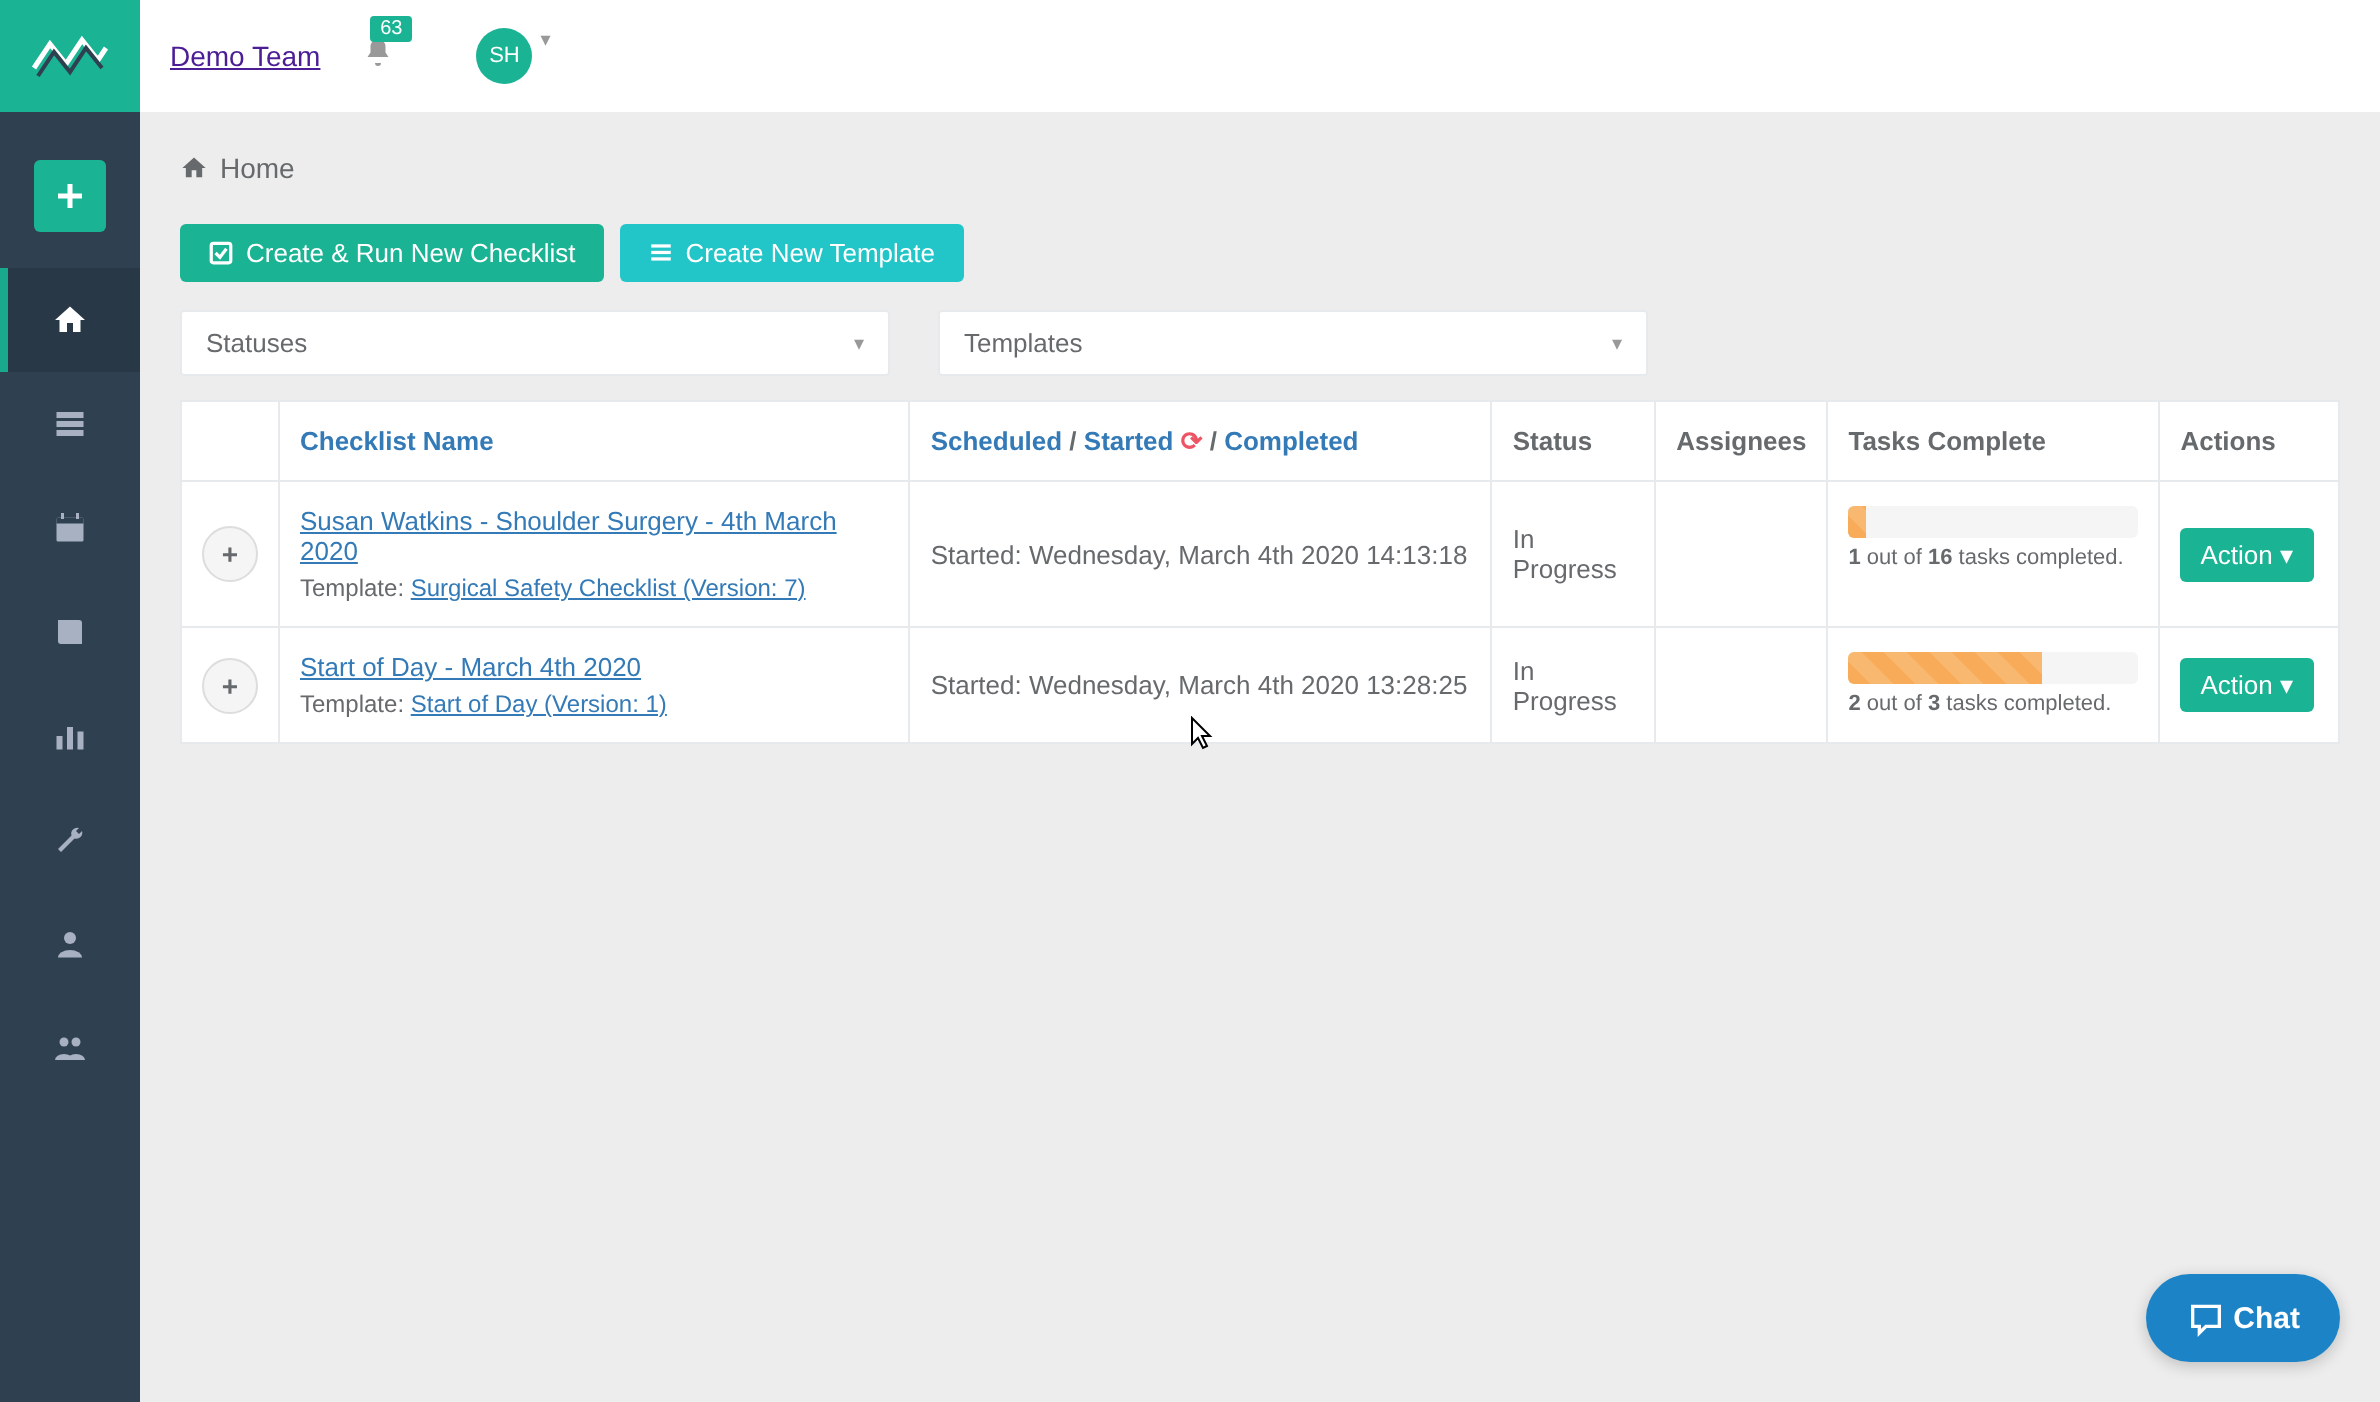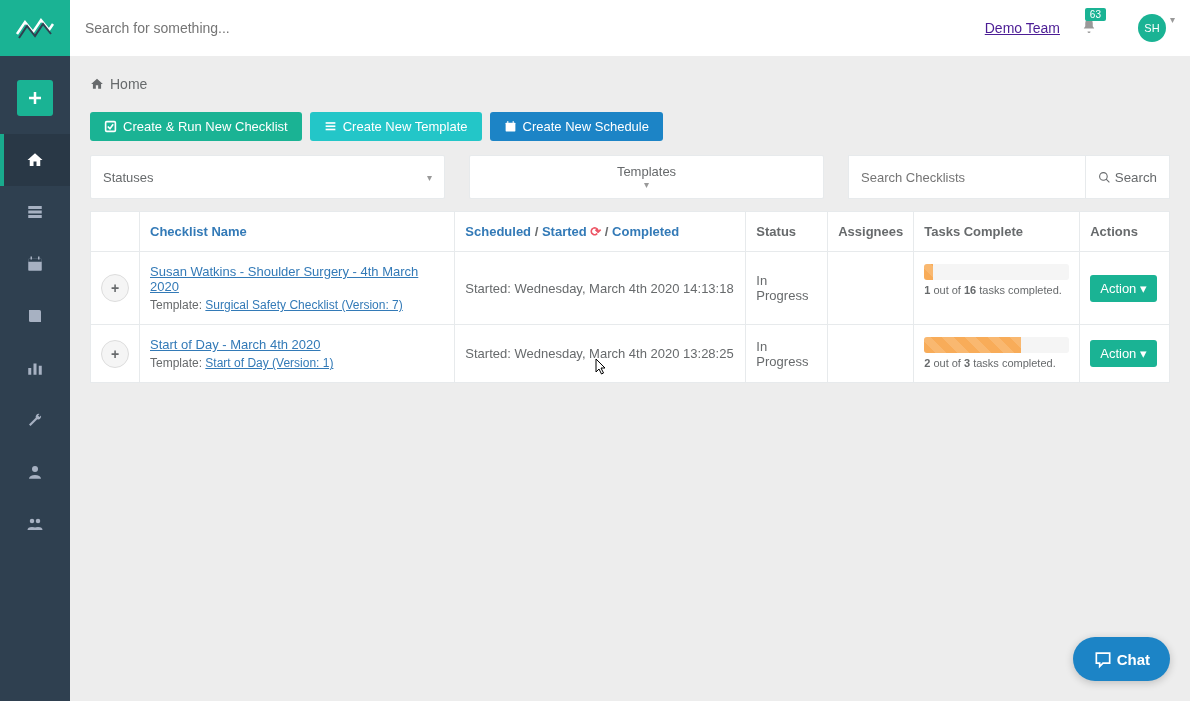--- a/index.html
+++ b/index.html
@@ -26,21 +26,21 @@
     .breadcrumb { margin-bottom: 20px; font-size: 14px; color: #676a6c; display: flex; align-items: center; gap: 6px; }
     .breadcrumb svg { width: 14px; height: 14px; }
 
     .action-bar { display: flex; gap: 8px; margin-bottom: 14px; }
     .btn { padding: 7px 14px; border: none; border-radius: 3px; color: #fff; cursor: pointer; font-size: 13px; display: inline-flex; align-items: center; gap: 6px; }
 
     .filters-row { display: flex; gap: 24px; margin-bottom: 12px; }
     .dropdown { background: #fff; border: 1px solid #e7eaec; border-radius: 2px; padding: 8px 12px; font-size: 13px; color: #676a6c; display: flex; align-items: center; justify-content: space-between; cursor: pointer; }
     .dropdown .caret { font-size: 10px; color: #999; }
     .dd1 { width: 355px; }
-    .dd2 { width: 355px; flex-direction: column; }
+    .dd2 { width: 355px; }
     .search-bar { flex: 1; display: flex; }
     .search-inp { flex: 1; border: 1px solid #e7eaec; padding: 8px 12px; font-size: 13px; outline: none; }
     .search-btn { border: 1px solid #e7eaec; border-left: none; background: #fff; padding: 8px 12px; cursor: pointer; display: flex; align-items: center; gap: 4px; color: #676a6c; }
 
     .tbl { width: 100%; background: #fff; border: 1px solid #e7eaec; border-collapse: collapse; }
     .tbl th, .tbl td { border: 1px solid #e7eaec; padding: 12px 10px; text-align: left; vertical-align: top; }
     .tbl th { font-weight: 700; color: #676a6c; font-size: 13px; }
     .col-expand { width: 44px; text-align: center; vertical-align: middle; }
     .col-name { width: 320px; }
     .col-sched { width: 295px; }
@@ -122,21 +122,20 @@
     <svg viewBox="0 0 24 24" fill="currentColor">
         <circle cx="8" cy="8" r="3"></circle>
         <circle cx="16" cy="8" r="3"></circle>
         <path d="M2 20 a6 4 0 0 1 12 0 Z"></path>
         <path d="M10 20 a6 4 0 0 1 12 0 Z"></path>
       </svg>
   </div>
 </div>
 
 <div class="topbar">
-  <input class="search-top" placeholder="Search for something..." style="">
   <span class="team-name">Demo Team</span>
   <div class="bell-wrap">
     <svg viewBox="0 0 24 24" fill="currentColor">
         <path d="M12 2 a5 5 0 0 1 5 5 v4 l2 3 H5 l2 -3 V7 a5 5 0 0 1 5 -5 Z M10 18 a2 2 0 0 0 4 0 Z"></path>
       </svg>
     <span class="bell-badge">63</span>
   </div>
   <div style="display:flex;align-items:flex-start;cursor:pointer;">
     <span class="avatar">SH</span>
     <span class="avatar-caret">▾</span>
@@ -160,48 +159,30 @@
       <span>Create &amp; Run New Checklist</span>
     </button>
     <button class="btn" style="background:#23c6c8">
       <svg width="13" height="13" viewBox="0 0 24 24" fill="#fff">
           <rect x="3" y="4" width="18" height="3"></rect>
           <rect x="3" y="10" width="18" height="3"></rect>
           <rect x="3" y="16" width="18" height="3"></rect>
         </svg>
       <span>Create New Template</span>
     </button>
-    <button class="btn" style="background:#1c84c6">
-      <svg width="13" height="13" viewBox="0 0 24 24" fill="#fff">
-          <rect x="3" y="5" width="18" height="16" rx="1"></rect>
-          <rect x="6" y="2" width="2" height="4"></rect>
-          <rect x="16" y="2" width="2" height="4"></rect>
-        </svg>
-      <span>Create New Schedule</span>
-    </button>
   </div>
 
   <div class="filters-row">
     <div class="dropdown dd1">
       <span>Statuses</span>
         <span class="caret">▾</span>
     </div>
     <div class="dropdown dd2">
       <span>Templates</span>
         <span class="caret">▾</span>
-    </div>
-    <div class="search-bar">
-      <input class="search-inp" placeholder="Search Checklists" style="">
-      <button class="search-btn">
-        <svg width="13" height="13" viewBox="0 0 24 24" fill="none" stroke="#676a6c" stroke-width="2">
-            <circle cx="10" cy="10" r="7"></circle>
-            <path d="M15 15 L21 21"></path>
-          </svg>
-        <span>Search</span>
-      </button>
     </div>
   </div>
 
   <table class="tbl">
     <thead>
       <tr>
         <th class="col-expand"></th>
         <th class="col-name"><span class="link-hdr">Checklist Name</span></th>
         <th class="col-sched">
           <span class="link-hdr">Scheduled</span><span> / </span><span class="link-hdr">Started</span>

